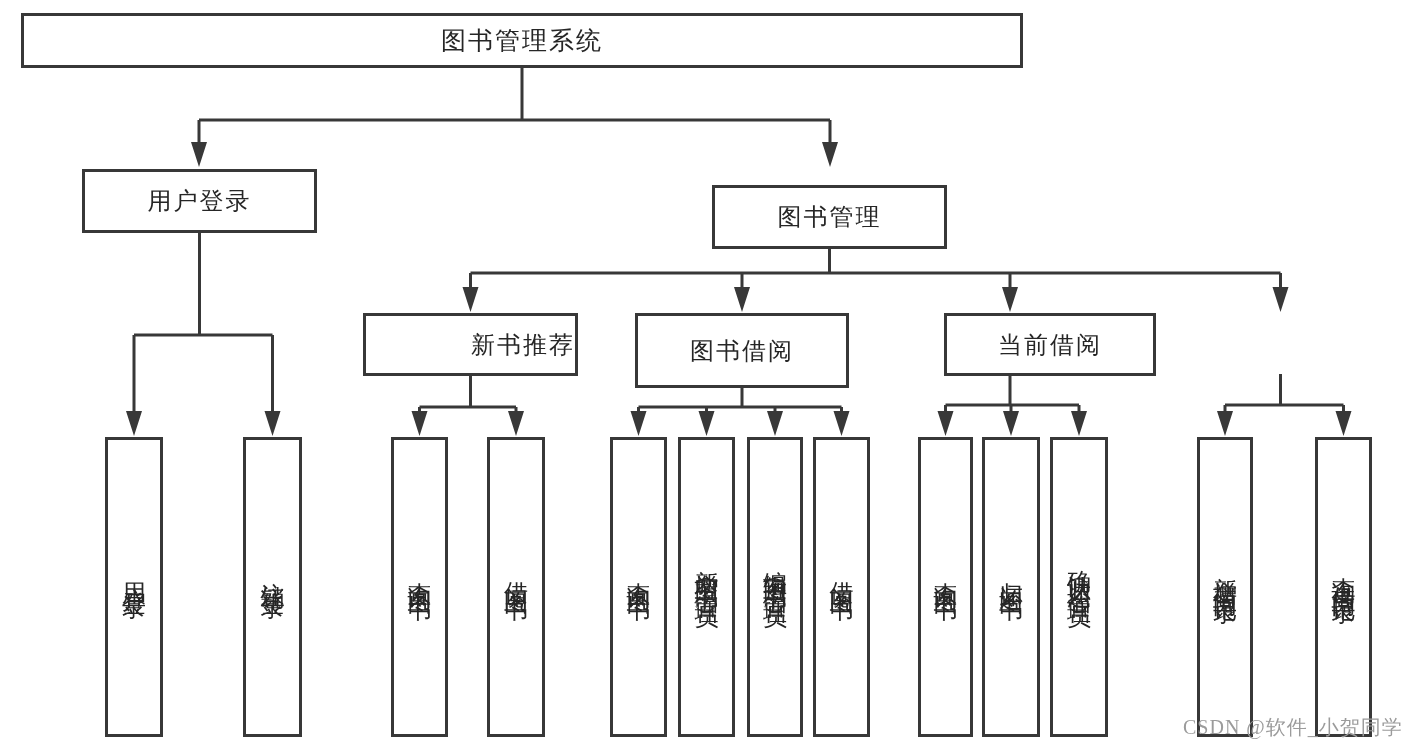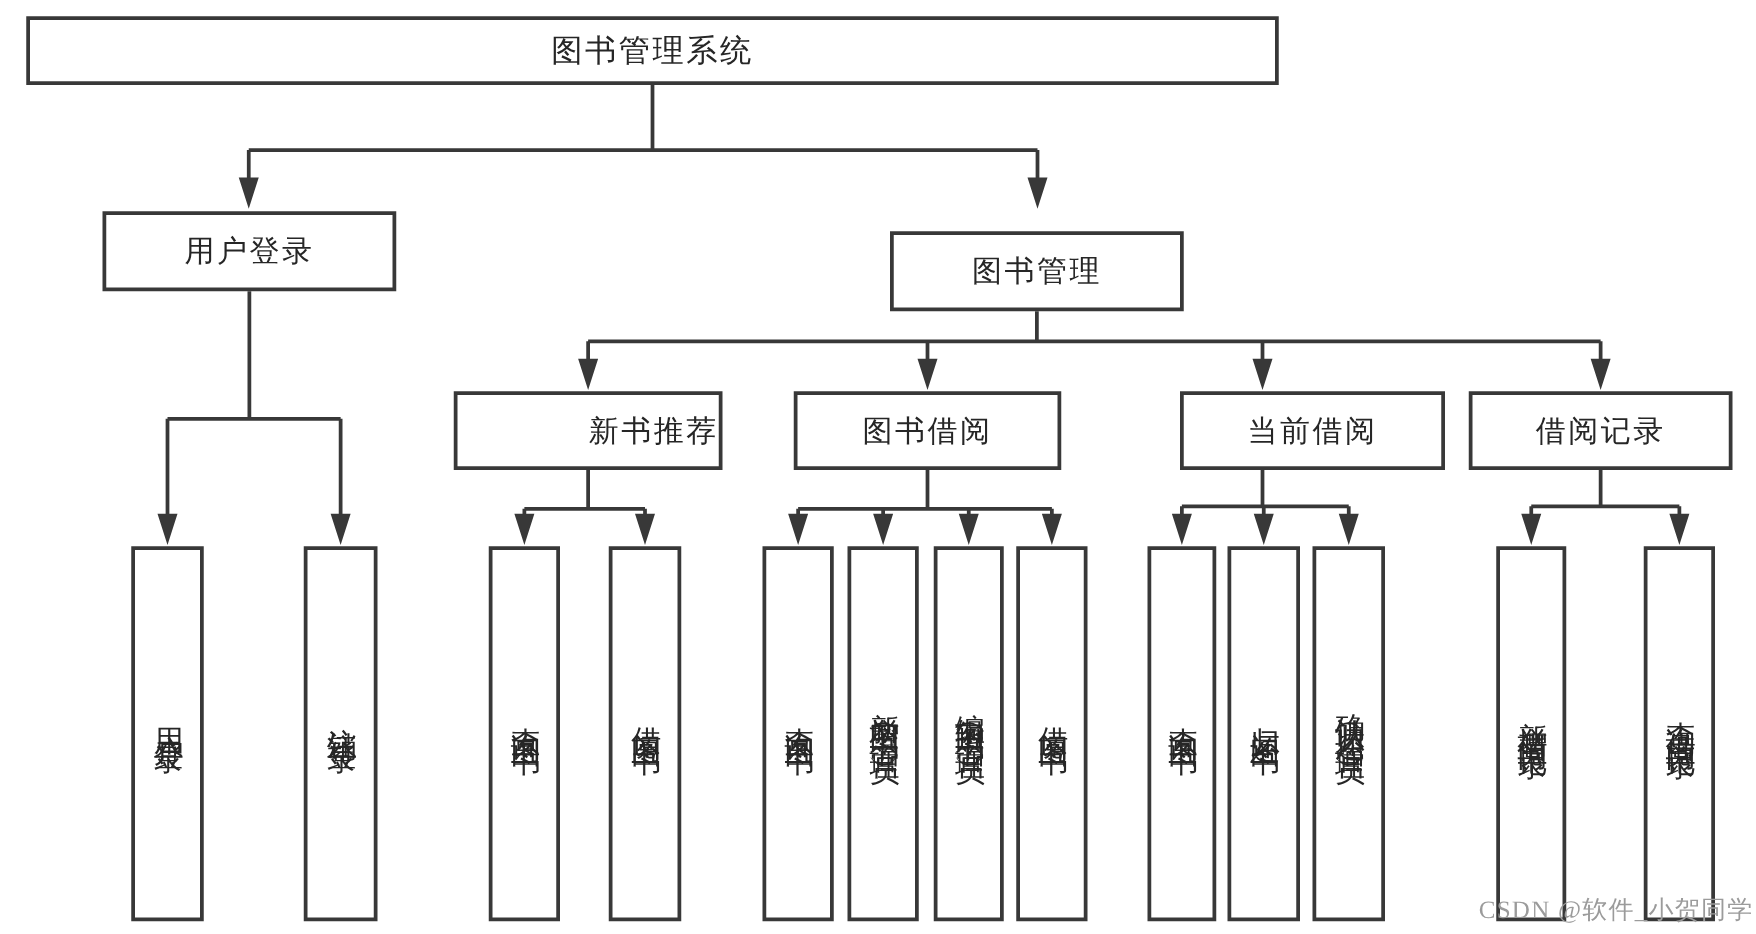--- a/index.html
+++ b/index.html
@@ -108,28 +108,25 @@
   <div class="box" style="left:82px; top:169px; width:235px; height:64px;">
     <span class="h-label">用户登录</span>
   </div>
   <div class="box" style="left:712px; top:185px; width:235px; height:64px;">
     <span class="h-label">图书管理</span>
   </div>
 
   <div class="box" style="left:363px; top:313px; width:215px; height:63px;justify-content:flex-end;">
     <span class="h-label">新书推荐</span>
   </div>
-  <div class="box" style="left:635px; top:313px; width:214px; height:63px;">
+  <div class="box" style="left:635px; top:313px; width:214px; height:75px;">
     <span class="h-label">图书借阅</span>
   </div>
   <div class="box" style="left:904px; top:313px; width:212px; height:63px;margin-left:40px;">
     <span class="h-label">当前借阅</span>
-  </div>
-  <div class="box" style="left:1175px; top:313px; width:211px; height:63px;">
-    <span class="h-label">借阅记录</span>
   </div>
 
   <div class="box v-box" style="left:105px; top:437px; width:58px; height:300px;">
     <span class="v-label">用户登录</span>
   </div>
   <div class="box v-box" style="left:243px; top:437px; width:59px; height:300px;">
     <span class="v-label">注销登录</span>
   </div>
 
   <div class="box v-box" style="left:391px; top:437px; width:57px; height:300px;">

